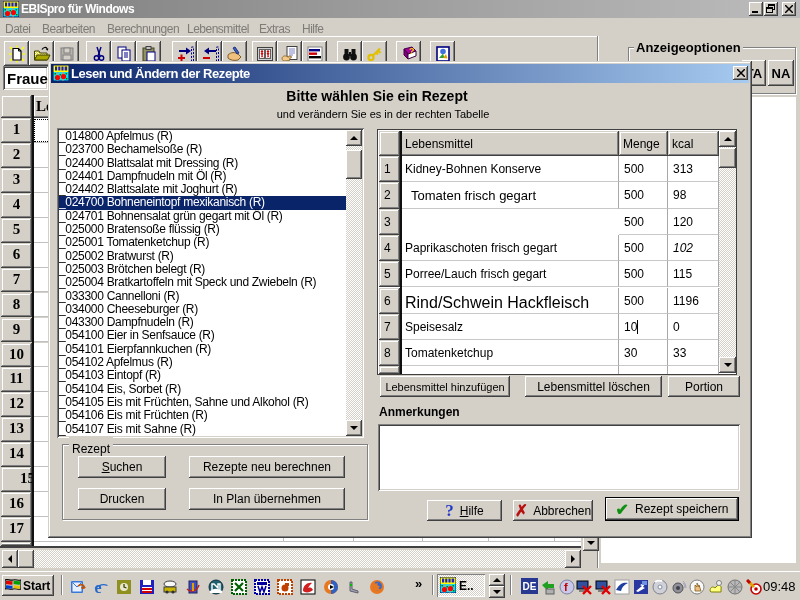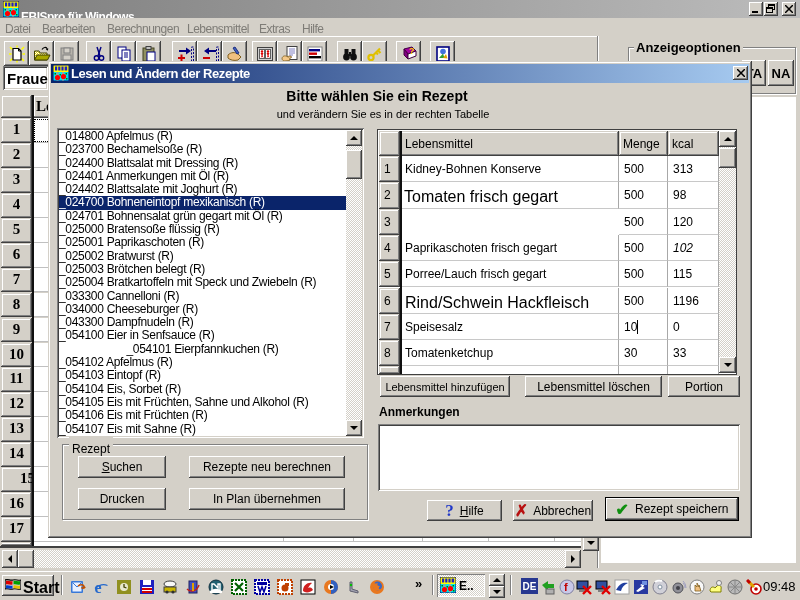--- a/index.html
+++ b/index.html
@@ -28,21 +28,21 @@
       <rect x="0.5" y="7" width="15" height="8.5" fill="#00e8e8"></rect>
       <rect x="3.5" y="7" width="2" height="8.5" fill="#a0a0a0"></rect>
       <rect x="9" y="7" width="2" height="8.5" fill="#a0a0a0"></rect>
       <rect x="1.5" y="8" width="1.5" height="1.5" fill="#008000"></rect>
       <rect x="6.5" y="9" width="1.5" height="1.5" fill="#008000"></rect>
       <rect x="12.5" y="8" width="1.5" height="1.5" fill="#008000"></rect>
       <rect x="13" y="13" width="1.5" height="1.5" fill="#008000"></rect>
       <circle cx="4.5" cy="12.5" r="2.6" fill="#ff0000"></circle>
       <circle cx="10.5" cy="11.5" r="2.6" fill="#ff0000"></circle>
     </svg>
-  <div class="abs" style="left:21px;top:2px;font-size:12px;font-weight:bold;color:#fff;letter-spacing:-0.5px;margin-top:8px;">EBISpro für Windows</div>
+  <div class="abs" style="left:21px;top:2px;font-size:12px;font-weight:bold;color:#fff;letter-spacing:-0.5px;">EBISpro für Windows</div>
   <div class="abs raised" style="left:749px;top:2px;width:14px;height:14px;">
       <div class="abs" style="left:3px;top:9px;width:6px;height:2px;background:#000;"></div>
     </div>
   <div class="abs raised" style="left:764px;top:2px;width:14px;height:14px;">
       <svg class="abs" style="left:2px;top:2px" width="10" height="10" viewBox="0 0 10 10">
         <rect x="2.5" y="0.5" width="6" height="5" fill="none" stroke="#000"></rect>
         <rect x="3" y="1" width="5" height="1" fill="#000"></rect>
         <rect x="0.5" y="3.5" width="6" height="5" fill="#d4d0c8" stroke="#000"></rect>
         <rect x="1" y="4" width="5" height="1" fill="#000"></rect>
       </svg>
@@ -314,21 +314,21 @@
 
 <div class="abs" id="taskbar" style="left:0;top:571px;width:800px;height:29px;background:#d4d0c8;border-top:1px solid #fff;">
 <div class="abs raised" style="left:2px;top:3px;width:52px;height:21px;">
       <svg class="abs" style="left:3px;top:2px" width="16" height="16" viewBox="0 0 16 16">
         <path d="M0 3 C3 1.5 5 4 8 3 C11 2 13 4 16 3 L16 12 C13 13 11 11 8 12 C5 13 3 11 0 12 Z" fill="none" stroke="#000" stroke-width="1.2"></path>
         <path d="M1 4 C3 3 5 5 7.5 4 L7.5 7.5 C5 8.5 3 6.5 1 7.5 Z" fill="#e00000"></path>
         <path d="M8.5 4 C10.5 3 12.5 5 15 4 L15 7.5 C12.5 8.5 10.5 6.5 8.5 7.5 Z" fill="#00a000"></path>
         <path d="M1 8.5 C3 7.5 5 9.5 7.5 8.5 L7.5 11.5 C5 12.5 3 10.5 1 11.5 Z" fill="#0040d0"></path>
         <path d="M8.5 8.5 C10.5 7.5 12.5 9.5 15 8.5 L15 11.5 C12.5 12.5 10.5 10.5 8.5 11.5 Z" fill="#e8c000"></path>
       </svg>
-      <span class="abs" style="left:21px;top:4px;font-weight:bold;font-size:16px;">Start</span>
+      <span class="abs" style="left:21px;top:4px;font-weight:bold;font-size:12px;">Start</span>
     </div>
 <div class="abs" style="left:61px;top:3px;width:1px;height:20px;background:#808080;"></div>
 <div class="abs" style="left:62px;top:3px;width:1px;height:20px;background:#fff;"></div>
 <svg class="abs" style="left:70px;top:7px" width="16" height="16" viewBox="0 0 16 16">
       <rect x="1" y="2" width="12" height="12" rx="1" fill="#3878d8"></rect>
       <rect x="2.5" y="3.5" width="9" height="9" fill="#e8f0ff"></rect>
       <path d="M2.5 3.5 L7 8 L11.5 3.5" fill="none" stroke="#3878d8"></path>
       <path d="M8 7 C12 4.5 15 6 13.5 9.5 M13.5 9.5 l-2.2 -1 M13.5 9.5 l1.8 -1.6" stroke="#c05000" fill="none" stroke-width="1.5"></path>
     </svg>
 <svg class="abs" style="left:93px;top:7px" width="16" height="16" viewBox="0 0 16 16">
@@ -513,34 +513,34 @@
       </div>
   </div>
   <div class="abs" style="left:0;top:27px;width:704px;height:16px;text-align:center;font-size:14px;font-weight:bold;color:#000;"><span style="position:relative;left:-23px;">Bitte wählen Sie ein Rezept</span></div>
   <div class="abs" style="left:0;top:47px;width:704px;height:14px;text-align:center;font-size:11px;color:#000;"><span style="position:relative;left:-17px;">und verändern Sie es in der rechten Tabelle</span></div>
 
   <div class="abs sunken" id="listbox" style="left:9px;top:67px;width:307px;height:310px;background:#fff;">
 <div style="position:absolute;left:2px;top:2px;width:287px;height:306px;overflow:hidden;font-size:12px;line-height:13.3px;color:#000;letter-spacing:-0.3px;">
 <div style="white-space:nowrap;">_014800 Apfelmus (R)</div>
 <div style="white-space:nowrap;">_023700 Bechamelsoße (R)</div>
 <div style="white-space:nowrap;">_024400 Blattsalat mit Dressing (R)</div>
-<div style="white-space:nowrap;">_024401 Anmerkungen mit Öl (R)</div>
+<div style="white-space:nowrap;">_024401 Dampfnudeln mit Öl (R)</div>
 <div style="white-space:nowrap;">_024402 Blattsalate mit Joghurt (R)</div>
 <div style="background:#0a246a;color:#fff;white-space:nowrap;">_024700 Bohneneintopf mexikanisch (R)</div>
 <div style="white-space:nowrap;">_024701 Bohnensalat grün gegart mit Öl (R)</div>
 <div style="white-space:nowrap;">_025000 Bratensoße flüssig (R)</div>
-<div style="white-space:nowrap;">_025001 Paprikaschoten (R)</div>
+<div style="white-space:nowrap;">_025001 Tomatenketchup (R)</div>
 <div style="white-space:nowrap;">_025002 Bratwurst (R)</div>
 <div style="white-space:nowrap;">_025003 Brötchen belegt (R)</div>
 <div style="white-space:nowrap;">_025004 Bratkartoffeln mit Speck und Zwiebeln (R)</div>
 <div style="white-space:nowrap;">_033300 Cannelloni (R)</div>
 <div style="white-space:nowrap;">_034000 Cheeseburger (R)</div>
 <div style="white-space:nowrap;">_043300 Dampfnudeln (R)</div>
 <div style="white-space:nowrap;">_054100 Eier in Senfsauce (R)</div>
-<div style="white-space:nowrap;text-align:center;">_054101 Eierpfannkuchen (R)</div>
+<div style="white-space:nowrap;">_054101 Eierpfannkuchen (R)</div>
 <div style="white-space:nowrap;">_054102 Apfelmus (R)</div>
 <div style="white-space:nowrap;">_054103 Eintopf (R)</div>
 <div style="white-space:nowrap;">_054104 Eis, Sorbet (R)</div>
 <div style="white-space:nowrap;">_054105 Eis mit Früchten, Sahne und Alkohol (R)</div>
 <div style="white-space:nowrap;">_054106 Eis mit Früchten (R)</div>
 <div style="white-space:nowrap;">_054107 Eis mit Sahne (R)</div>
 </div>
 <div class="abs dither" style="left:289px;top:2px;width:16px;height:306px;"></div>
 <div class="abs raised ctr" style="left:289px;top:2px;width:16px;height:16px;">
         <div class="tri-up"></div>
@@ -571,21 +571,21 @@
 <div class="abs" style="left:241px;top:26.0px;width:49px;height:26.3px;background:#fff;border-right:1px solid #a8a8a8;border-bottom:1px solid #c8c8c8;">
         <span style="position:absolute;left:5px;top:6px;font-size:12px;">500</span>
       </div>
 <div class="abs" style="left:290px;top:26.0px;width:51px;height:26.3px;background:#fff;border-right:1px solid #a8a8a8;border-bottom:1px solid #c8c8c8;">
         <span style="position:absolute;left:5px;top:6px;font-size:12px;">313</span>
       </div>
 <div class="abs raised2" style="left:1px;top:52.3px;width:21px;height:26.3px;">
         <span style="position:absolute;left:5px;top:6px;font-size:12px;">2</span>
       </div>
 <div class="abs" style="left:22px;top:52.3px;width:219px;height:26.3px;background:#fff;border-right:1px solid #a8a8a8;border-bottom:1px solid #c8c8c8;">
-        <span style="position:absolute;left:4px;top:6px;font-size:16px;">Tomaten frisch gegart</span>
+        <span style="position:absolute;left:11px;top:6px;font-size:13px;">Tomaten frisch gegart</span>
       </div>
 <div class="abs" style="left:241px;top:52.3px;width:49px;height:26.3px;background:#fff;border-right:1px solid #a8a8a8;border-bottom:1px solid #c8c8c8;">
         <span style="position:absolute;left:5px;top:6px;font-size:12px;">500</span>
       </div>
 <div class="abs" style="left:290px;top:52.3px;width:51px;height:26.3px;background:#fff;border-right:1px solid #a8a8a8;border-bottom:1px solid #c8c8c8;">
         <span style="position:absolute;left:5px;top:6px;font-size:12px;">98</span>
       </div>
 <div class="abs raised2" style="left:1px;top:78.6px;width:21px;height:26.3px;">
         <span style="position:absolute;left:5px;top:6px;font-size:12px;">3</span>
       </div>

